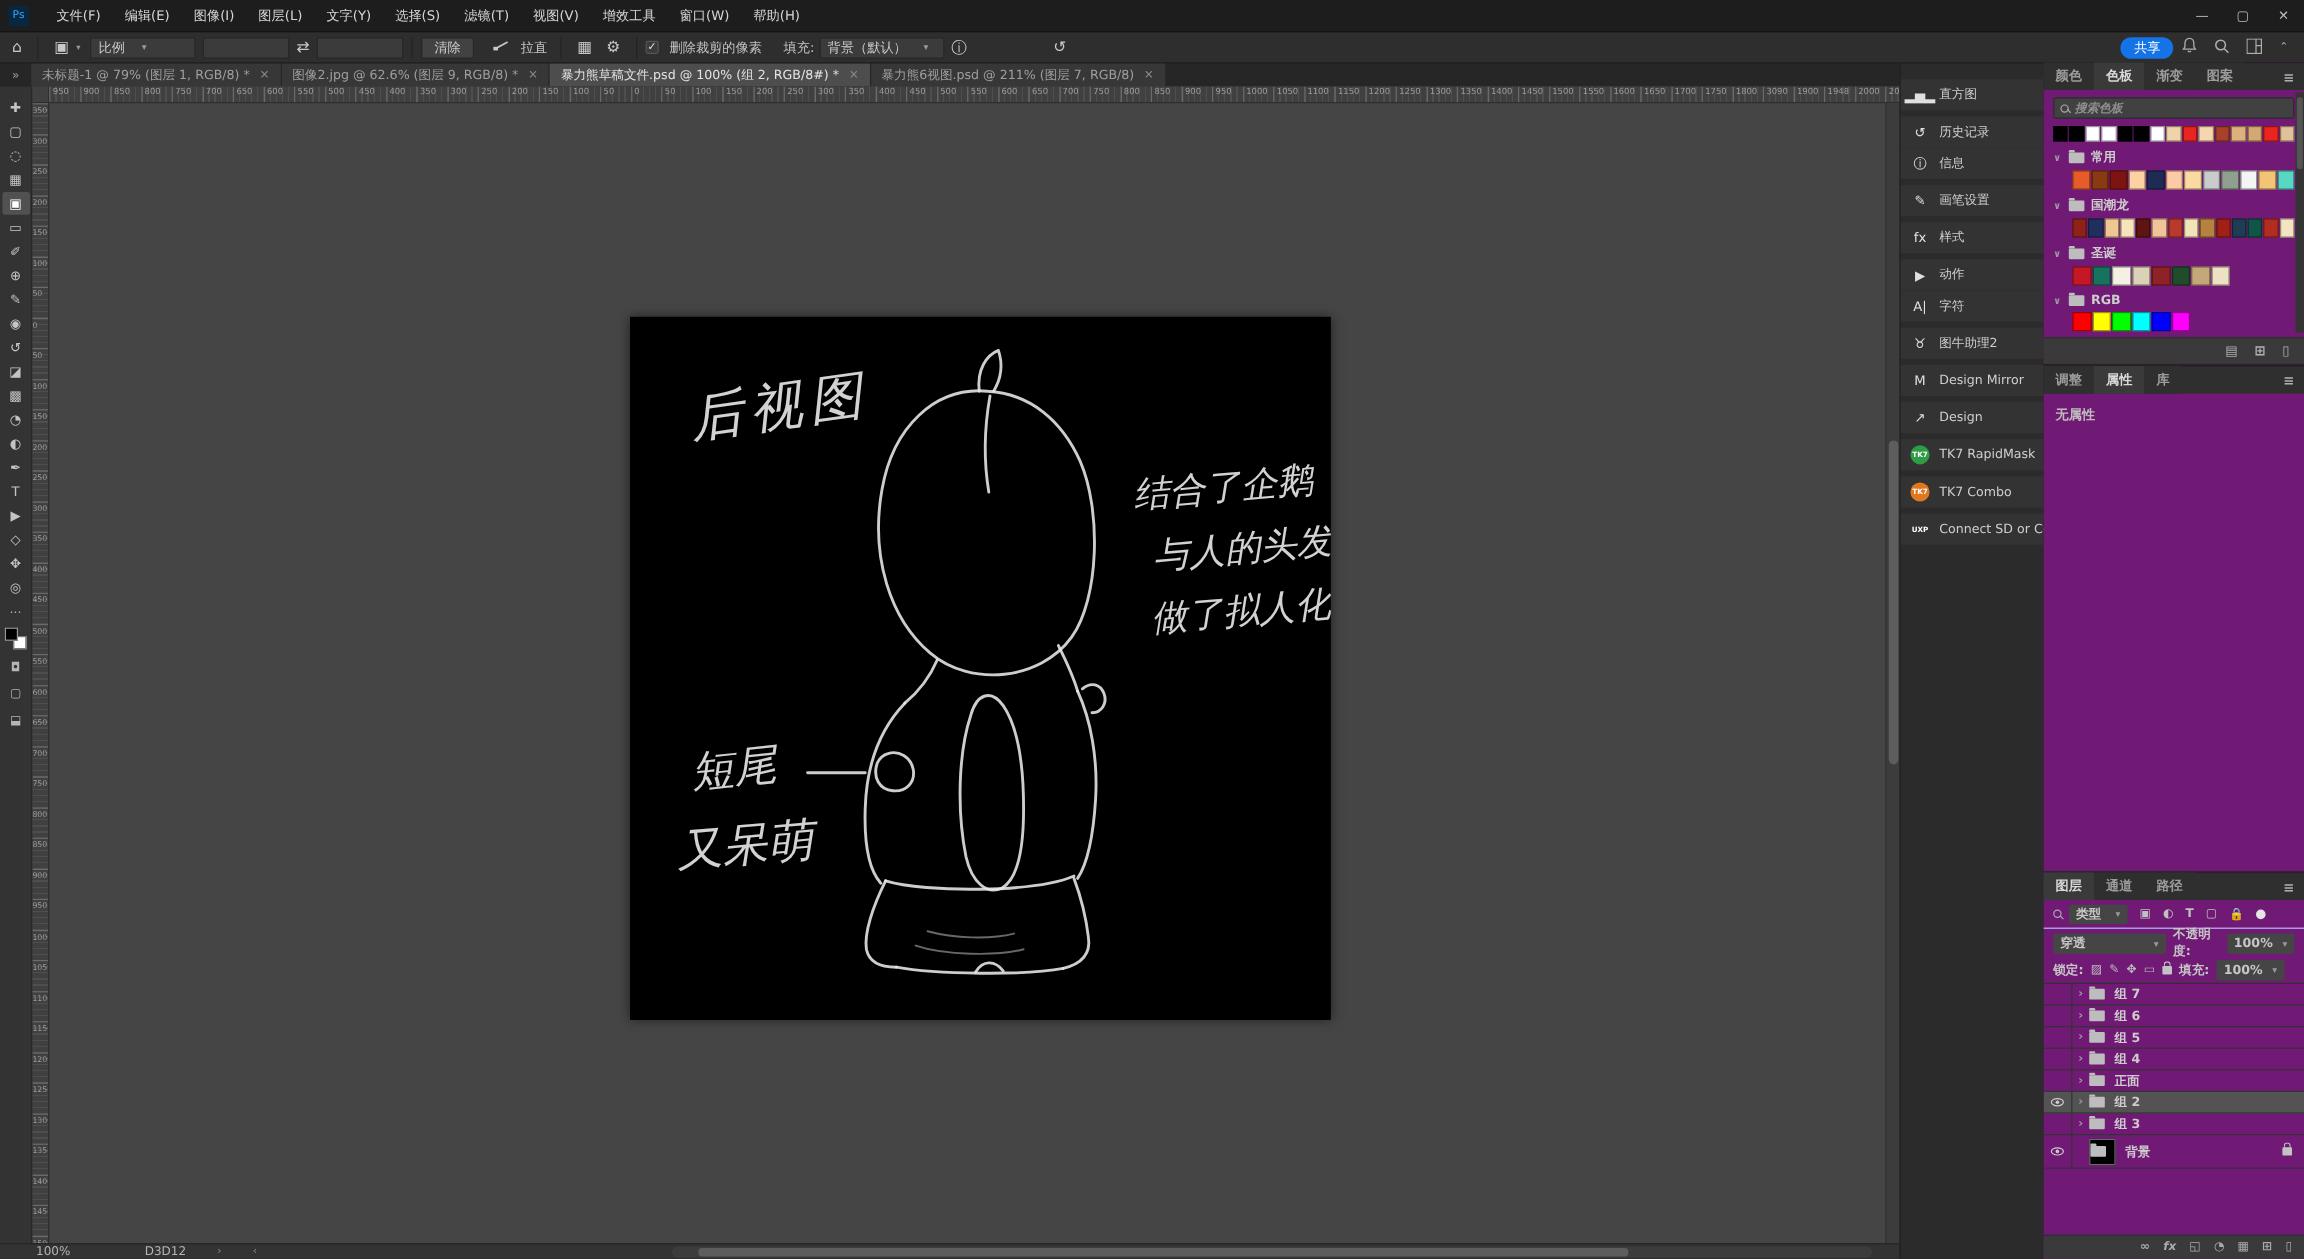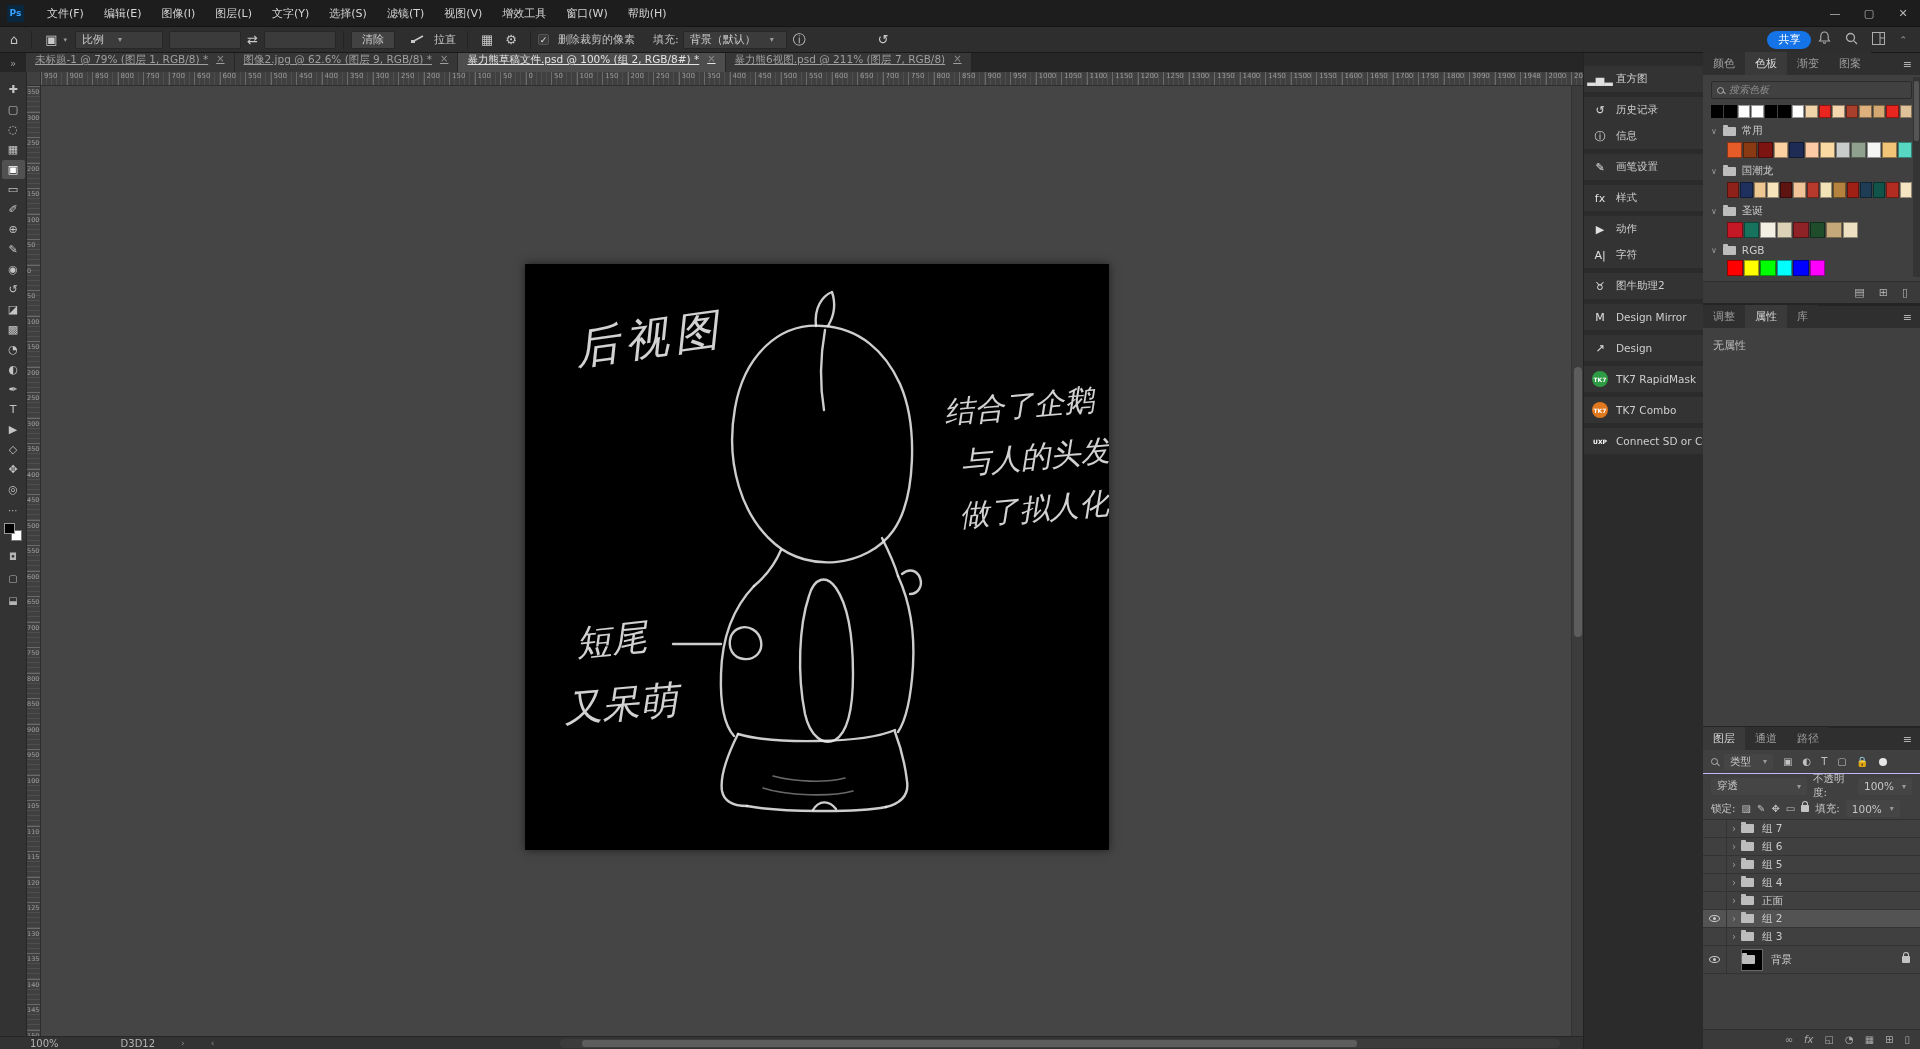--- a/index.html
+++ b/index.html
@@ -3,21 +3,21 @@
 <meta charset="utf-8">
 <style>
   * { margin:0; padding:0; box-sizing:border-box; }
   html,body { width:1920px; height:1049px; overflow:hidden; background:#1e1e1e;
     font-family:"DejaVu Sans","Liberation Sans",sans-serif; color:#cfcfcf; }
 
   
   #titlebar { position:absolute; left:0; top:0; width:1920px; height:27px;
     background:#1d1d1d; display:flex; align-items:center; border-bottom:1px solid #141414;}
   .ps-logo { width:17px; height:17px; margin-left:7px; background:#0a2740; color:#37a3ff;
-    font-size:9px; font-weight:bold; display:flex; align-items:center; justify-content:center; border-radius:2px;}
+    font-size:9px; font-weight:normal; display:flex; align-items:center; justify-content:center; border-radius:2px;}
   #menus { display:flex; margin-left:14px; gap:2px; }
   .menu-item { font-size:11px; color:#d6d6d6; padding:3px 9px; cursor:default; }
   #win-controls { margin-left:auto; display:flex; }
   .winbtn { width:34px; height:26px; display:flex; align-items:center; justify-content:center;
     color:#bbb; font-size:11px; }
 
   
   #optionsbar { position:absolute; left:0; top:27px; width:1920px; height:26px;
     background:#2e2e2e; border-bottom:1px solid #191919; display:flex; align-items:center; font-size:11px;}
   .ob-sep { width:1px; height:18px; background:#232323; margin:0 7px; }
@@ -33,21 +33,21 @@
     color:#e8e8e8; font-size:9px; line-height:10px; text-align:center; margin-right:5px; }
   .share-btn { background:#1473e6; color:#fff; border-radius:10px; height:18px;
     display:flex; align-items:center; padding:0 11px; font-size:11px; }
   .tr-ic { margin:0 7px; opacity:.85; }
 
   
   #tabbar { position:absolute; left:0; top:53px; width:1583px; height:19px; background:#262626;
     display:flex; align-items:flex-end; }
   #tab-overflow { width:26px; text-align:center; color:#9a9a9a; font-size:10px; padding-bottom:3px;}
   .doctab { height:19px; background:#373737; color:#9f9f9f; font-size:10.5px; display:flex;
-    align-items:flex-start; padding:0 9px; margin-right:1px; white-space:nowrap;text-decoration:underline; }
+    align-items:center; padding:0 9px; margin-right:1px; white-space:nowrap; }
   .doctab.active { background:#4d4d4d; color:#e3e3e3; }
   .tab-close { margin-left:8px; font-size:10px; color:#8d8d8d; }
 
   
   #toolbar { position:absolute; left:0; top:72px; width:27px; height:964px; background:#333333;
     border-right:1px solid #262626; display:flex; flex-direction:column; align-items:center; padding-top:8px;}
   .tool { width:23px; height:19px; display:flex; align-items:center; justify-content:center;
     color:#c4c4c4; font-size:11px; border-radius:2px; margin-bottom:1px; }
   .tool.active { background:#515151; color:#fff; }
   #tool-more { color:#b5b5b5; font-size:10px; margin:5px 0 4px; }
@@ -94,21 +94,21 @@
     border-left:1px solid #222; padding-top:8px; }
   .rail-item { height:26px; background:#333; display:flex; align-items:center; padding-left:8px; gap:8px; }
   .rail-item.gap { margin-top:5px; }
   .rail-ic { width:16px; height:16px; display:flex; align-items:center; justify-content:center;
     color:#e0e0e0; font-size:11px; border-radius:50%; flex:0 0 16px; }
   .rail-ic.tk-badge { color:#fff; font-size:6px; font-weight:bold; }
   .rail-label { font-size:10.5px; color:#cecece; white-space:nowrap; overflow:hidden; }
 
   
   #panels { position:absolute; left:1703px; top:53px; width:217px; height:996px; background:#242424; }
-  .panel { position:absolute; left:0; width:217px; background:#404040; }
+  .panel { position:absolute; left:0; width:217px; background:#701a75;font-weight:bold; }
   .ptab-strip { height:22px; background:#2f2f2f; display:flex; align-items:flex-end; }
   .ptab { font-size:11px; color:#9c9c9c; padding:4px 10px 4px; background:#2f2f2f; }
   .ptab.active { background:#3a3a3a; color:#d8d8d8; }
   .ptab-menu { margin-left:auto; margin-right:8px; color:#b0b0b0; font-size:11px; padding-bottom:4px;}
 
   
   #panel-swatches { top:0; height:250px; }
   #swatch-search { margin:6px 8px 4px; height:18px; background:#414141; border:1px solid #2b2b2b;
     border-radius:2px; display:flex; align-items:center; padding:0 5px; gap:5px; }
   #swatch-search .ph { font-size:10px; font-style:italic; color:#8e8e8e; }

